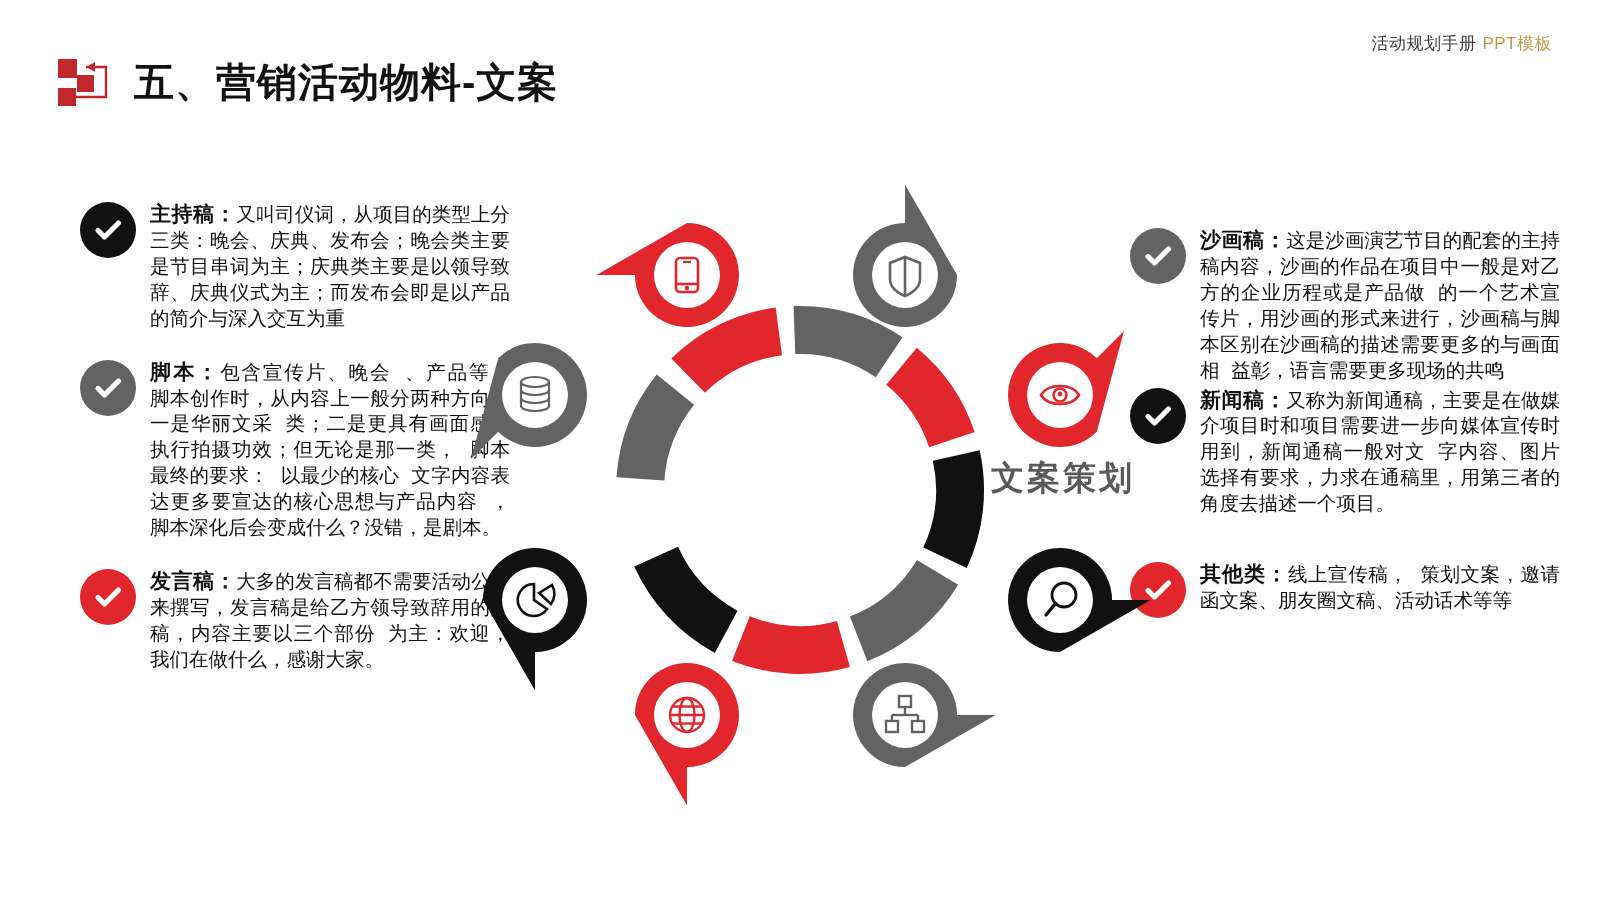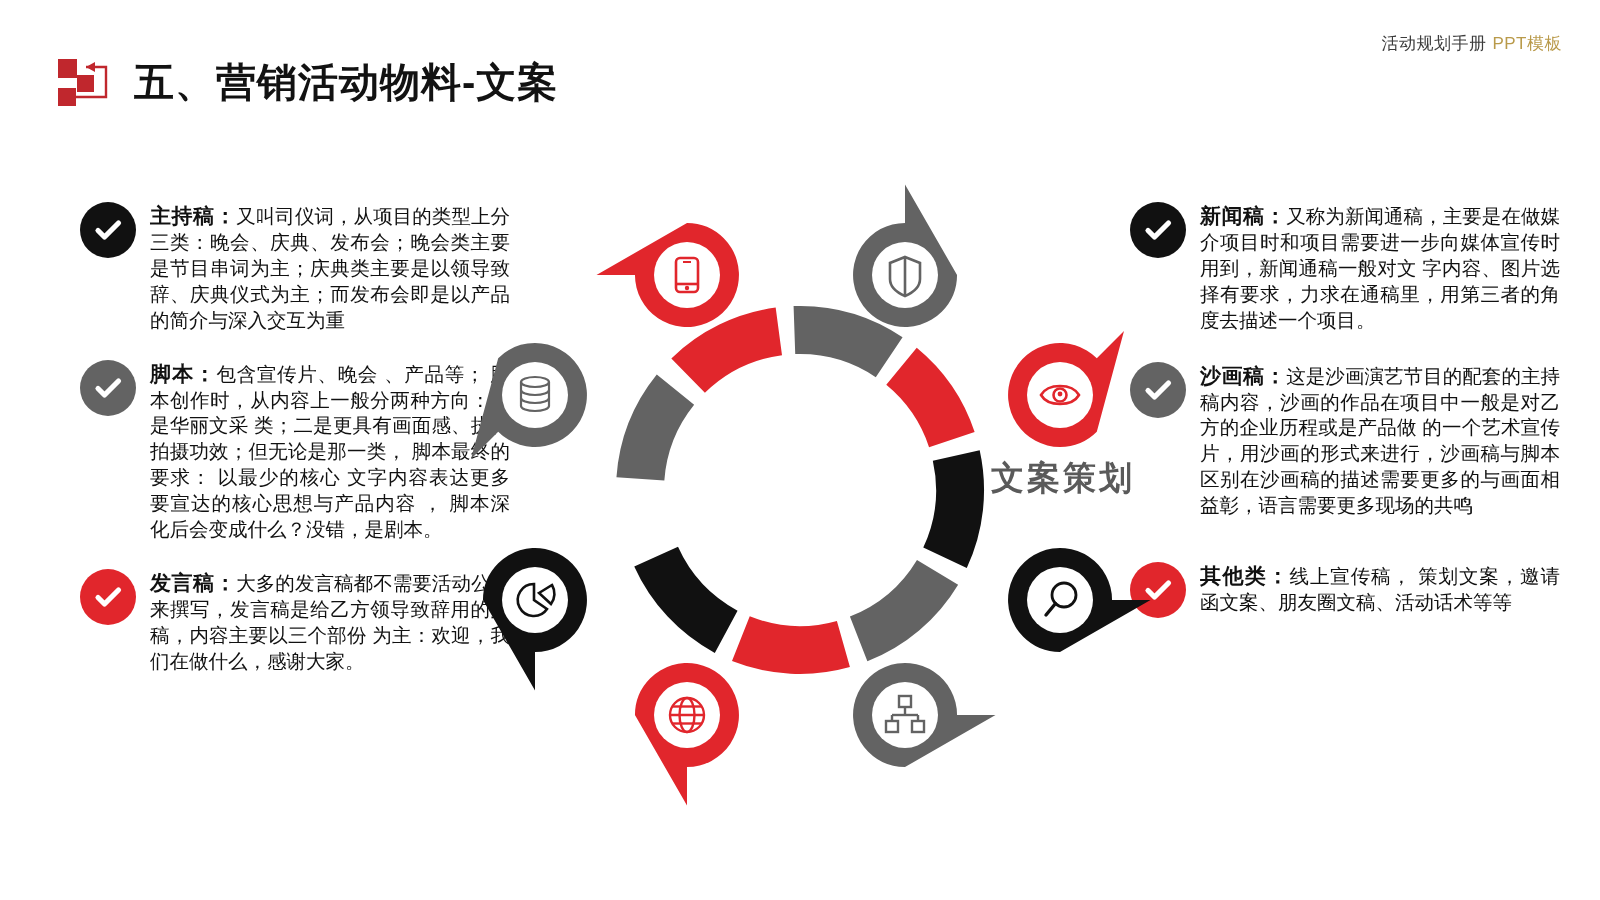--- a/index.html
+++ b/index.html
@@ -6,40 +6,40 @@
   body{
     width:1600px;height:900px;
     background:#ffffff;
     font-family:"Liberation Sans","DejaVu Sans",sans-serif;
     overflow:hidden;position:relative;
   }
   .slide{position:absolute;inset:0;}
 
   
   .hdr-meta{
-    position:absolute;right:38px;top:32px;
+    position:absolute;right:48px;top:32px;
     font-size:17px;letter-spacing:.5px;white-space:nowrap;
   }
   .hdr-meta .m1{color:#3c3c3c;}
   .hdr-meta .m2{color:#b99a4a;margin-left:6px;}
 
   .title-row{position:absolute;left:56px;top:56px;display:flex;align-items:center;}
   .logo-mark{position:relative;width:62px;height:52px;margin-right:16px;flex:none;}
   .logo-mark svg{display:block;}
   .title-text{
     font-size:40px;font-weight:bold;color:#121212;
     letter-spacing:1px;line-height:1;white-space:nowrap;
   }
 
   
   .col{position:absolute;width:430px;}
   .col-left{left:80px;top:200px;}
   .col-right{left:1130px;top:200px;}
 
-  .blk{position:relative;display:flex;align-items:flex-start;}
+  .blk{position:relative;display:flex;align-items:flex-start;font-family:Liberation Mono, monospace;}
   .blk + .blk{margin-top:0;}
   .chk{
     width:56px;height:56px;border-radius:50%;flex:none;
     display:flex;align-items:center;justify-content:center;
     margin-right:14px;margin-top:2px;
   }
   .chk svg{display:block;}
   .blk-body{
     font-size:19.5px;line-height:1.33;color:#111;
     text-align:justify;flex:1;padding-top:2px;
@@ -102,36 +102,36 @@
         <svg width="32" height="32" viewBox="0 0 32 32">
             <path d="M6 16.5 l6.5 6.5 L26.5 9" fill="none" stroke="#fff" stroke-width="5.2" stroke-linecap="round" stroke-linejoin="round"></path>
           </svg>
       </span>
       <div class="blk-body"><b>发言稿：</b><span>大多的发言稿都不需要活动公司来撰写，发言稿是给乙方领导致辞用的文稿，内容主要以三个部份 为主：欢迎，我们在做什么，感谢大家。</span></div>
     </div>
   </div>
 
   <div class="col col-right">
 
+    <div class="blk" style="margin-top:26px">
+      <span class="chk" style="background:#636363">
+        <svg width="32" height="32" viewBox="0 0 32 32">
+            <path d="M6 16.5 l6.5 6.5 L26.5 9" fill="none" stroke="#fff" stroke-width="5.2" stroke-linecap="round" stroke-linejoin="round"></path>
+          </svg>
+      </span>
+      <div class="blk-body"><b>沙画稿：</b><span>这是沙画演艺节目的配套的主持稿内容，沙画的作品在项目中一般是对乙方的企业历程或是产品做 的一个艺术宣传片，用沙画的形式来进行，沙画稿与脚本区别在沙画稿的描述需要更多的与画面相 益彰，语言需要更多现场的共鸣</span></div>
+    </div>
+
     <div class="blk" style="margin-top:0">
       <span class="chk" style="background:#111111">
         <svg width="32" height="32" viewBox="0 0 32 32">
             <path d="M6 16.5 l6.5 6.5 L26.5 9" fill="none" stroke="#fff" stroke-width="5.2" stroke-linecap="round" stroke-linejoin="round"></path>
           </svg>
       </span>
       <div class="blk-body"><b>新闻稿：</b><span>又称为新闻通稿，主要是在做媒介项目时和项目需要进一步向媒体宣传时用到，新闻通稿一般对文 字内容、图片选择有要求，力求在通稿里，用第三者的角度去描述一个项目。</span></div>
-    </div>
-
-    <div class="blk" style="margin-top:26px">
-      <span class="chk" style="background:#636363">
-        <svg width="32" height="32" viewBox="0 0 32 32">
-            <path d="M6 16.5 l6.5 6.5 L26.5 9" fill="none" stroke="#fff" stroke-width="5.2" stroke-linecap="round" stroke-linejoin="round"></path>
-          </svg>
-      </span>
-      <div class="blk-body"><b>沙画稿：</b><span>这是沙画演艺节目的配套的主持稿内容，沙画的作品在项目中一般是对乙方的企业历程或是产品做 的一个艺术宣传片，用沙画的形式来进行，沙画稿与脚本区别在沙画稿的描述需要更多的与画面相 益彰，语言需要更多现场的共鸣</span></div>
     </div>
 
     <div class="blk" style="margin-top:41px">
       <span class="chk" style="background:#e1262c">
         <svg width="32" height="32" viewBox="0 0 32 32">
             <path d="M6 16.5 l6.5 6.5 L26.5 9" fill="none" stroke="#fff" stroke-width="5.2" stroke-linecap="round" stroke-linejoin="round"></path>
           </svg>
       </span>
       <div class="blk-body"><b>其他类：</b><span>线上宣传稿， 策划文案，邀请函文案、朋友圈文稿、活动话术等等</span></div>
     </div>

